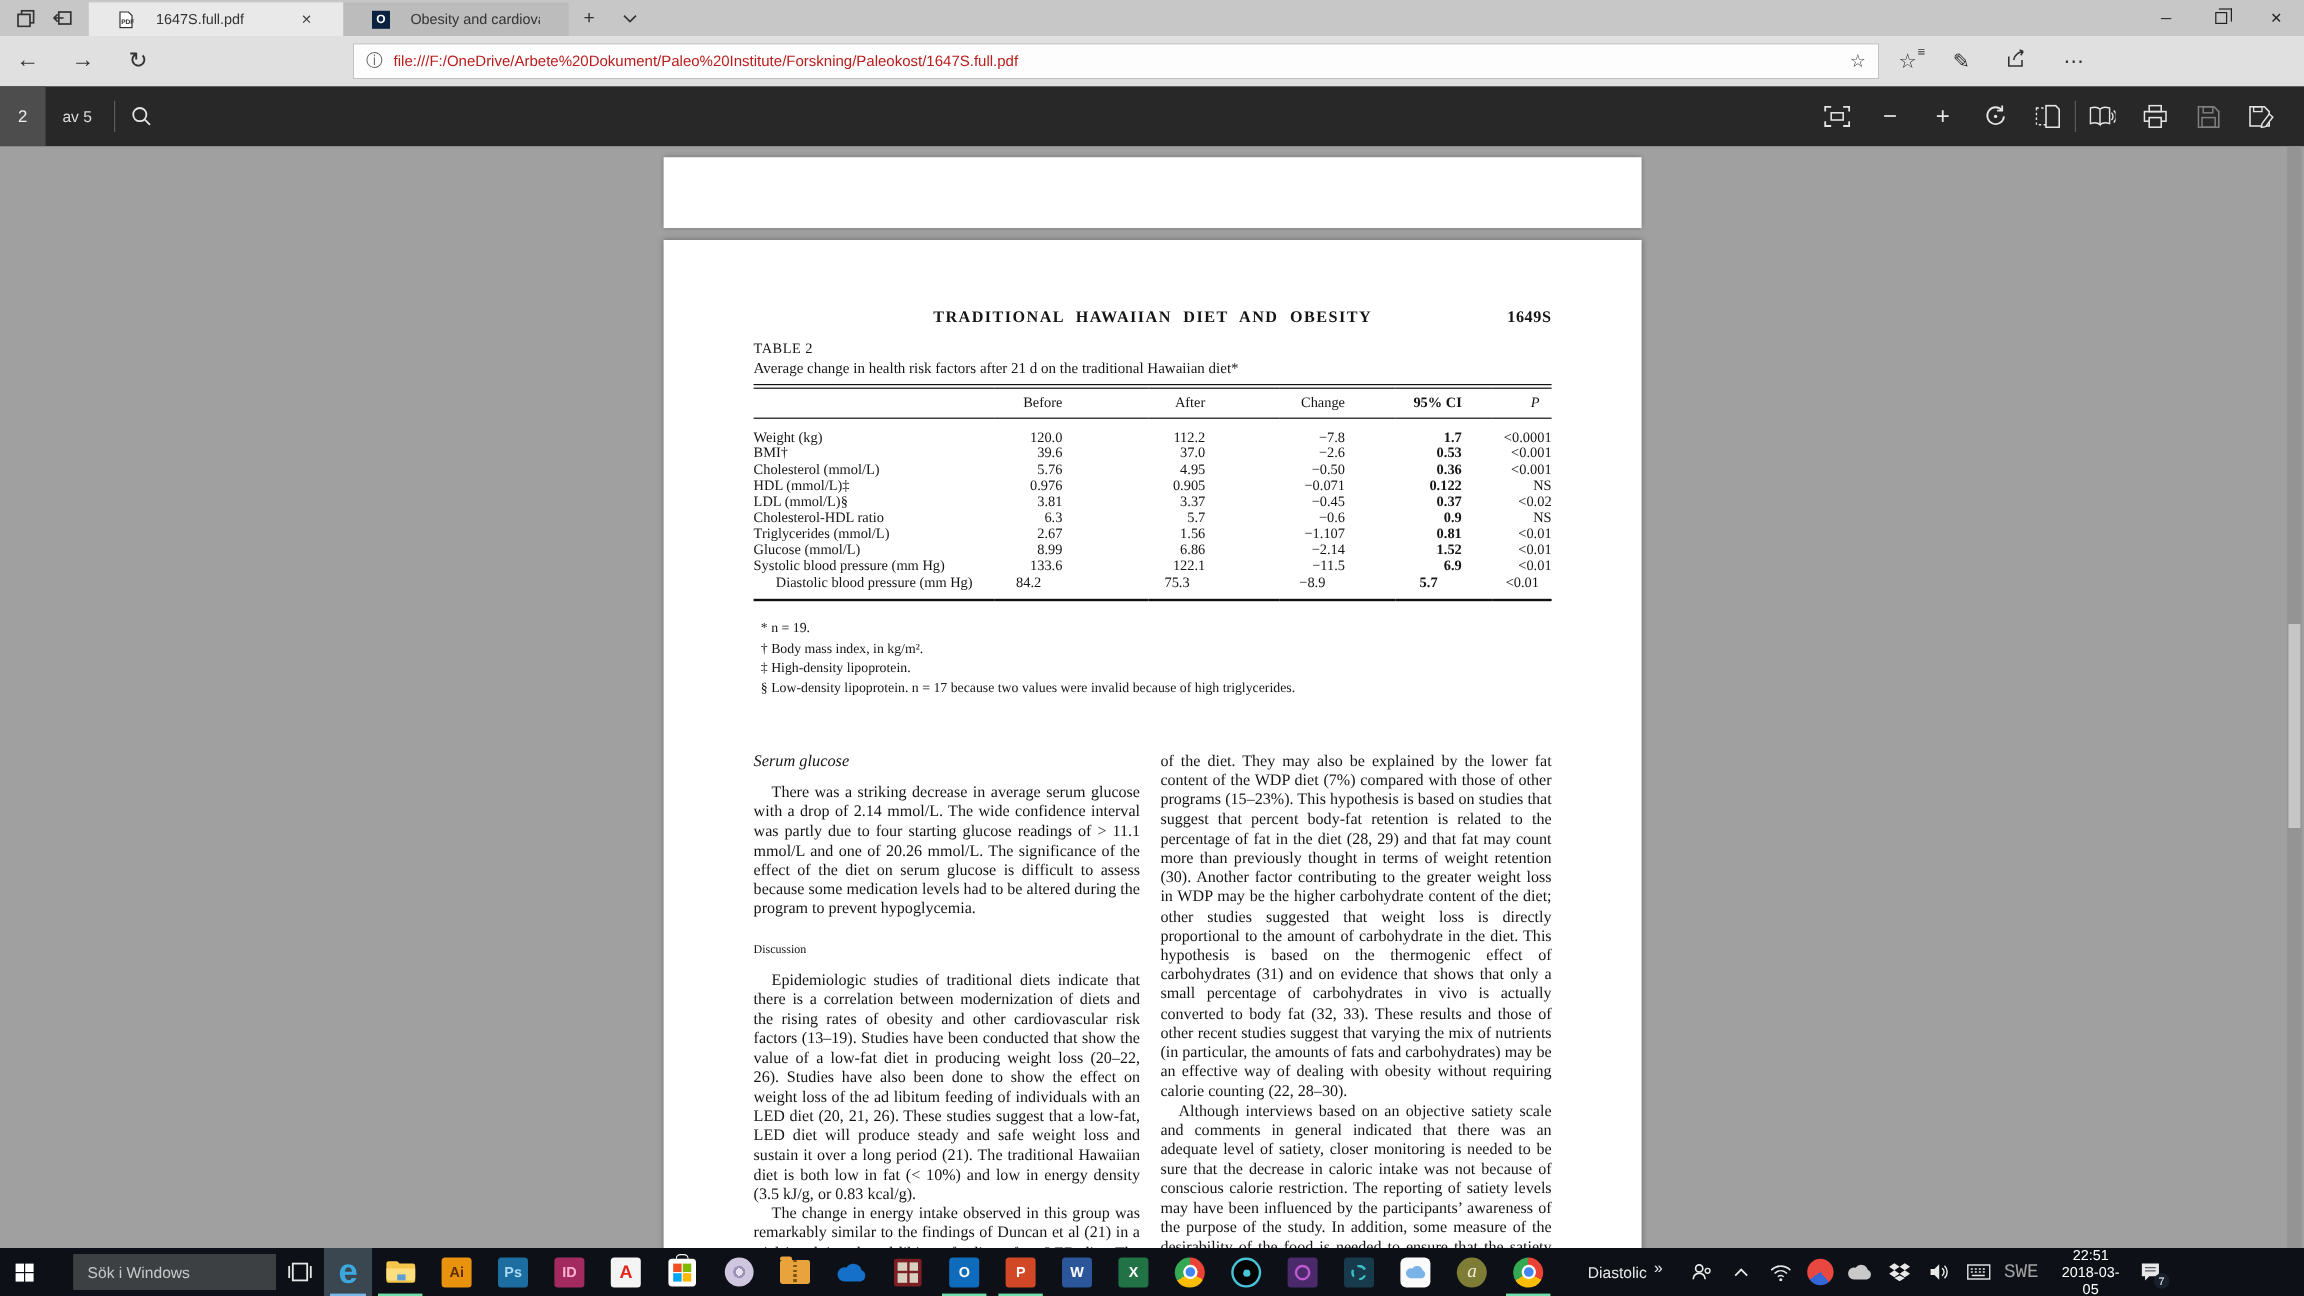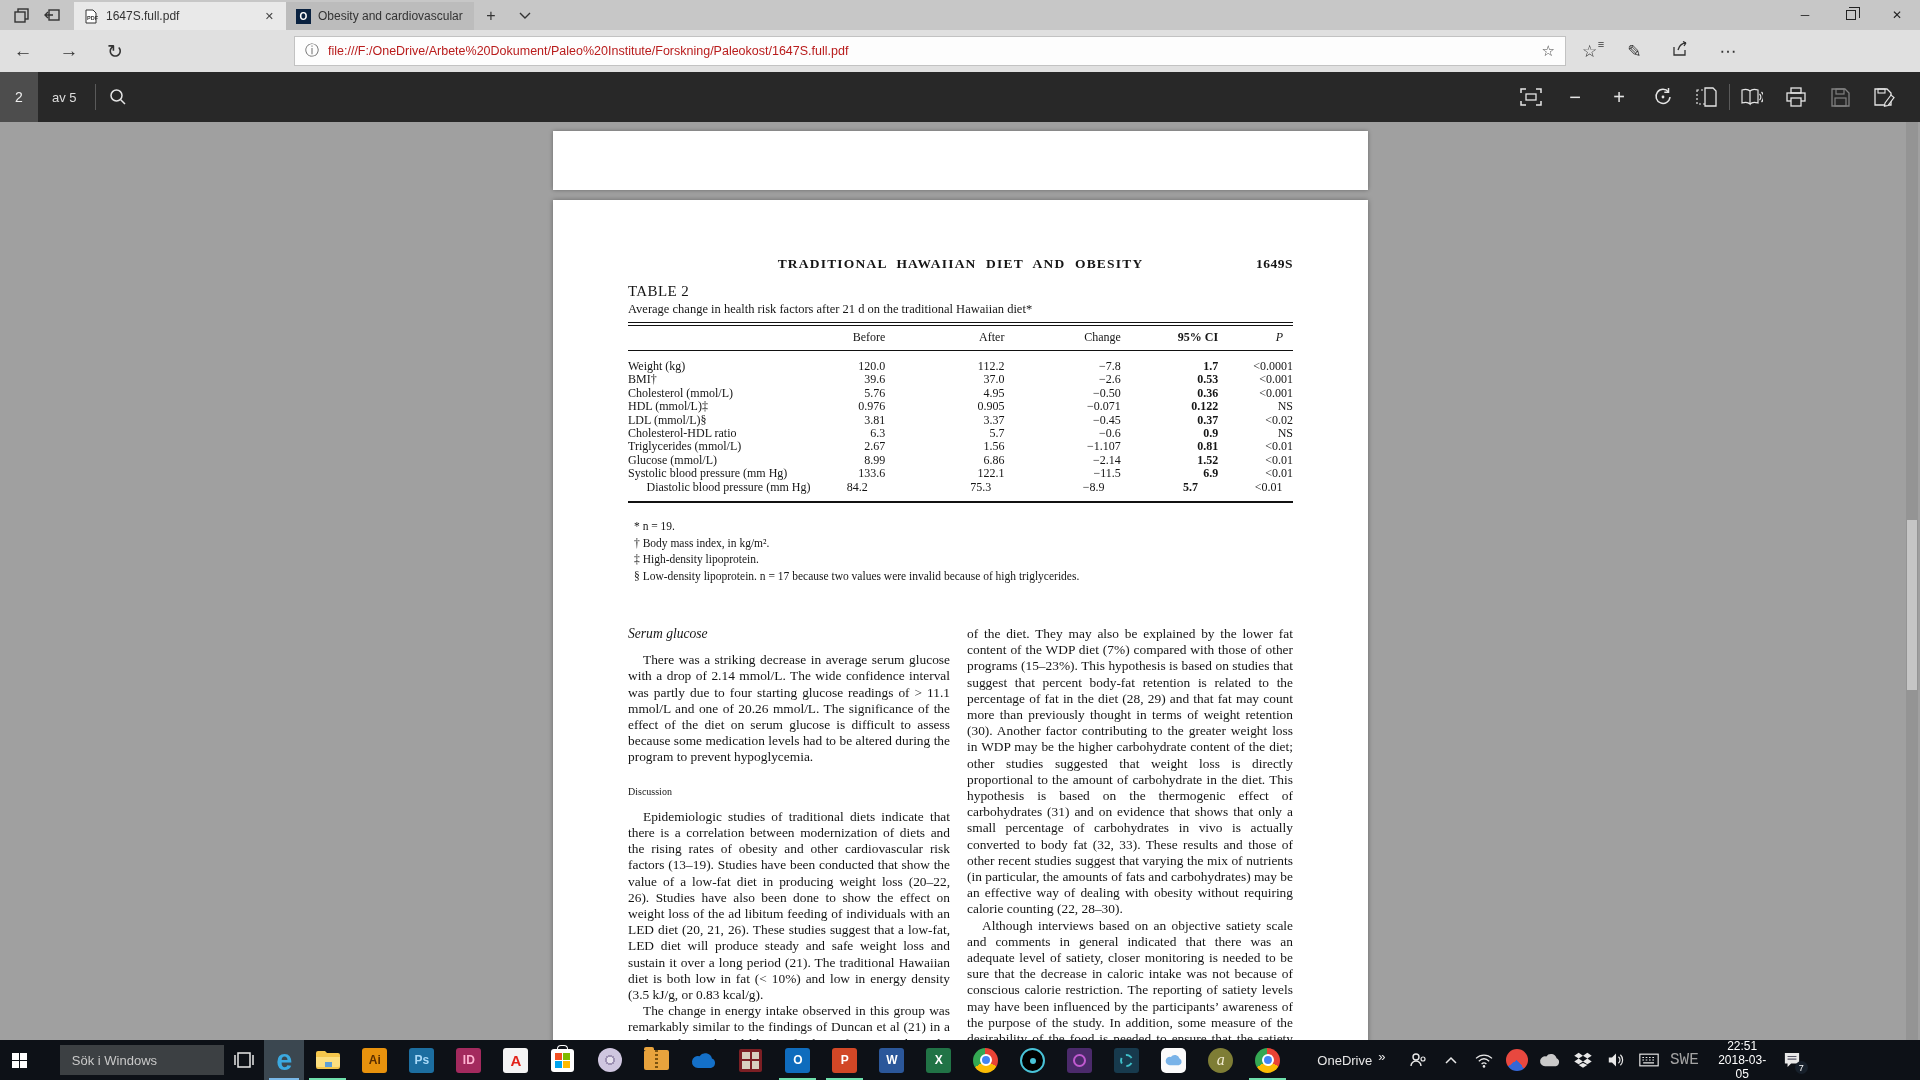--- a/index.html
+++ b/index.html
@@ -4,21 +4,21 @@
 <style>
   * { margin:0; padding:0; box-sizing:border-box; }
   html,body { width:1920px; height:1080px; overflow:hidden; }
   body { font-family:"Liberation Sans", sans-serif; }
   .screen { position:relative; width:1920px; height:1080px; background:#a0a0a0; overflow:hidden; }
 
   
   .titlebar { position:absolute; top:0; left:0; width:1920px; height:30px; background:#c7c7c7; display:flex; align-items:flex-end; }
   .corner-icons { display:flex; align-items:center; gap:14px; padding:0 14px; height:30px; }
   .corner-icons svg { display:block; }
-  .tab { height:28px; display:flex; align-items:center; gap:7px; padding:0 10px; font-size:12px; color:#333; width:196px; }
+  .tab { height:28px; display:flex; align-items:center; gap:17px; padding:0 24px; font-size:12px; color:#333; width:196px; }
   .tab.active { background:#e9e9e9; width:212px; }
   .tab.inactive { background:rgba(0,0,0,0.05); width:188px; }
   .tab .tab-title { flex:1; overflow:hidden; white-space:nowrap; }
   .tab .tab-close { font-size:11px; color:#444; padding:0 2px; }
   .favicon-pdf { width:15px; height:15px; flex:none; }
   .favicon-o { width:15px; height:15px; flex:none; background:#0a2240; color:#fff; font-size:10px; font-weight:bold; display:flex; align-items:center; justify-content:center; }
   .newtab-btn { width:34px; height:28px; display:flex; align-items:center; justify-content:center; font-size:16px; color:#333; }
   .tabchevron-btn { width:34px; height:28px; display:flex; align-items:center; justify-content:center; }
   .win-controls { margin-left:auto; display:flex; height:30px; }
   .win-btn { width:46px; height:30px; display:flex; align-items:center; justify-content:center; font-size:12px; color:#222; }
@@ -54,21 +54,21 @@
   .vscrollbar { position:absolute; right:2px; top:0; width:12px; height:958px; background:#949494; }
   .vscroll-thumb { position:absolute; left:1px; top:398px; width:10px; height:170px; background:#c6c6c6; }
 
   .page { position:absolute; left:553px; top:78px; width:815px; height:880px; background:#fff; box-shadow:0 0 5px rgba(0,0,0,.35); overflow:hidden; font-family:"Liberation Serif", serif; color:#151515; }
   .page-inner { position:relative; padding:0 75px; height:100%; }
 
   .running-row { position:relative; margin-top:56px; height:18px; }
   .running-head { text-align:center; font-weight:bold; font-size:13.5px; letter-spacing:1.2px; word-spacing:5px; }
   .folio { position:absolute; right:0; top:0; font-weight:bold; font-size:13.5px; letter-spacing:0.5px; }
 
-  .table-label { margin-top:9px; font-size:15px; letter-spacing:0.4px; }
+  .table-label { margin-top:9px; font-size:12px; letter-spacing:0.4px; }
   .table-caption { margin-top:2px; font-size:12.5px; }
 
   .tablewrap { margin-top:5px; border-top:1px solid #111; }
   table.datatable { width:100%; border-collapse:collapse; margin-top:2px; border-top:1px solid #111; border-bottom:2px solid #111; font-size:12px; }
   .datatable th { font-weight:normal; font-size:12px; text-align:right; padding:4px 0 5px; border-bottom:1px solid #111; }
   .datatable td { line-height:13.4px; text-align:right; padding:0; }
   .datatable th:first-child, .datatable td:first-child { text-align:left; }
   .datatable tbody tr:first-child td { padding-top:9px; }
   .datatable tbody tr:last-child td { padding-bottom:7px;text-align:center; }
   .datatable th:nth-child(2), .datatable td:nth-child(2) { padding-right:72px; }
@@ -526,21 +526,21 @@
     </div>
     <div class="tb-ico wide">
         <span class="olive-a">a</span>
       </div>
     <div class="tb-ico wide">
       <span class="chrome-ball"></span>
       <span class="runline"></span>
     </div>
 
     <div class="tb-desktop">
-      <span>OneDrive</span>
+      <span>Diastolic</span>
       <span class="chev2">»</span>
     </div>
 
     <div class="tray">
       <span class="tray-ico">
         <svg width="18" height="18" viewBox="0 0 18 18">
             <circle cx="7" cy="6" r="3" fill="none" stroke="#e8e8e8" stroke-width="1.4"></circle>
             <path d="M2 15 a5 5 0 0 1 10 0" fill="none" stroke="#e8e8e8" stroke-width="1.4"></path>
             <circle cx="14" cy="8" r="2" fill="none" stroke="#e8e8e8" stroke-width="1.2"></circle>
           </svg>

